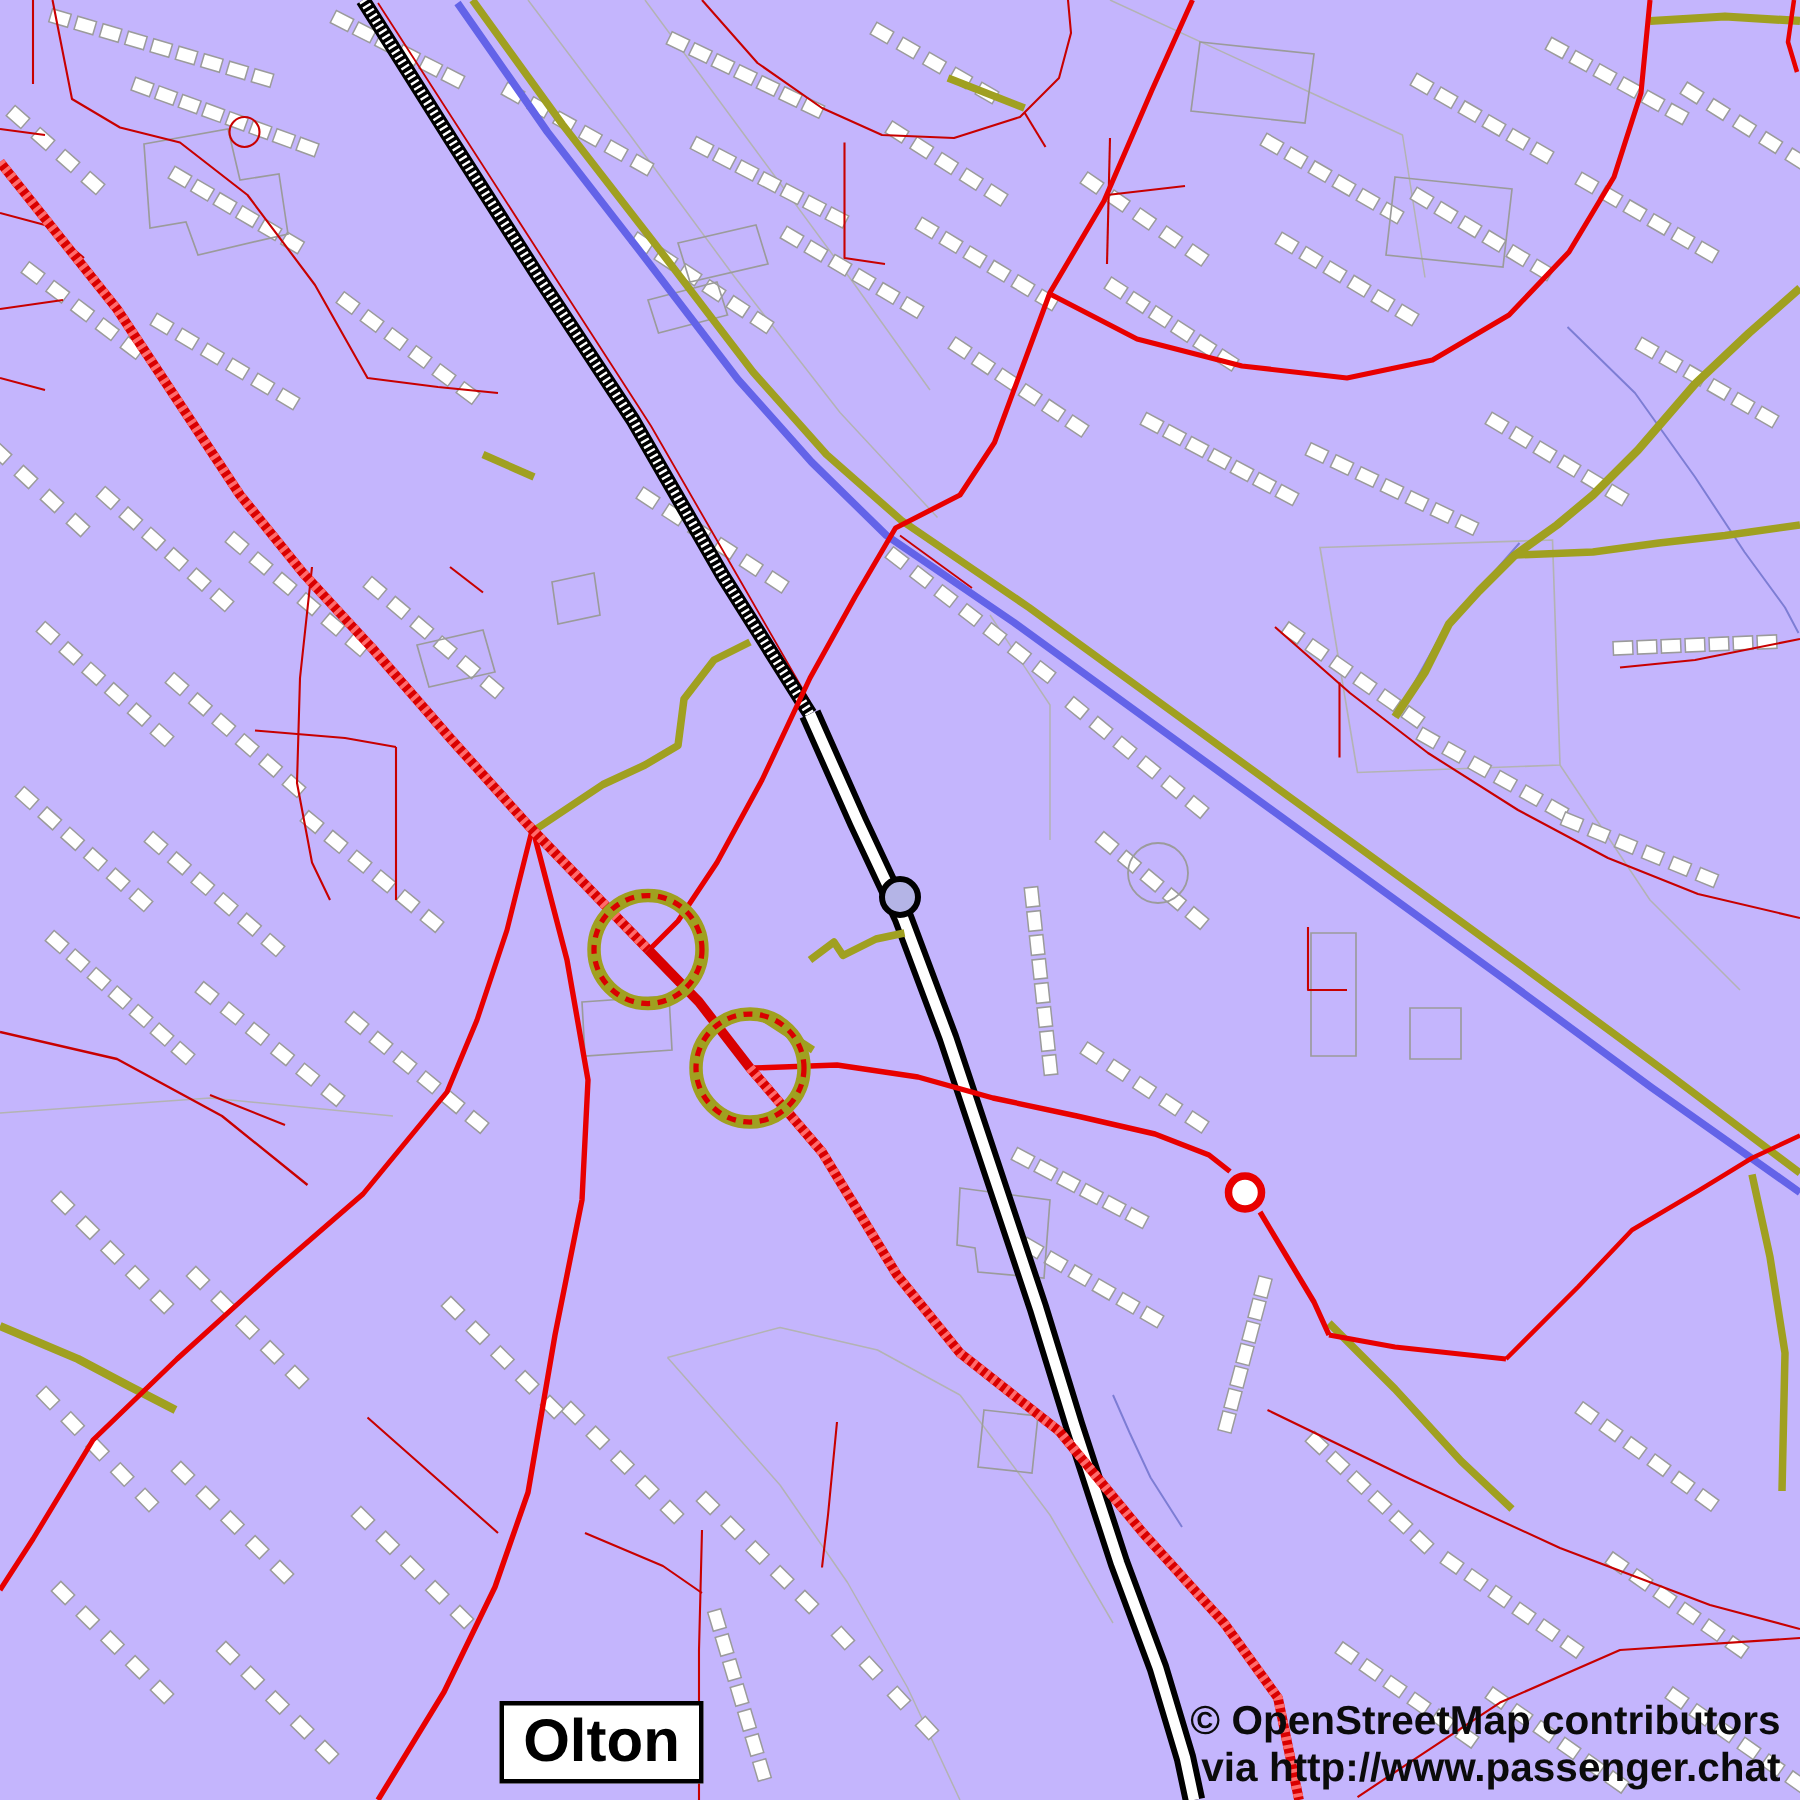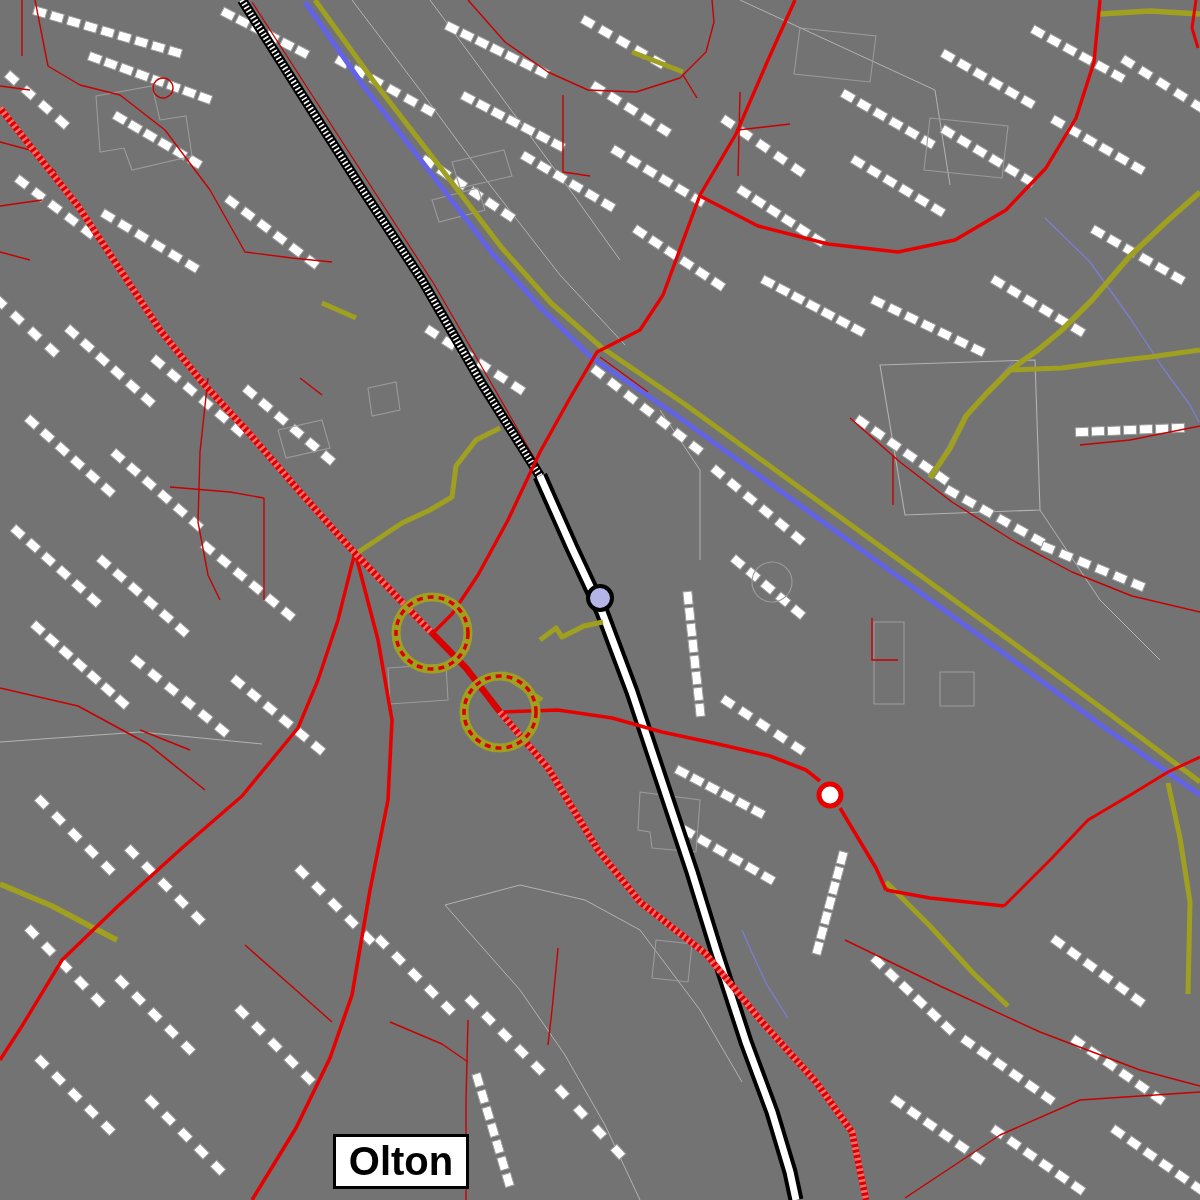--- a/index.html
+++ b/index.html
@@ -1,16 +1,16 @@
 <!DOCTYPE html>
 <html><head>
 <meta charset="utf-8">
 <style>
   html,body{margin:0;padding:0;background:#fff;}
-  #viewport{position:relative;width:1200px;height:1200px;overflow:hidden;background:#737373;
+  #viewport{position:relative;width:1200px;height:1200px;overflow:hidden;background:#c4b5fd;
             font-family:"Liberation Sans", sans-serif;}
   #map-svg{position:absolute;left:0;top:0;}
   .place-label{position:absolute;left:333px;top:1134px;width:136px;height:55px;
                background:#fff;border:3px solid #000;box-sizing:border-box;
                display:flex;align-items:center;justify-content:center;
                font-weight:bold;font-size:40px;color:#000;letter-spacing:0px;}
   .attribution{position:absolute;right:13px;bottom:6px;text-align:right;
                font-weight:bold;font-size:27px;line-height:31px;color:#0b0b0b;}
   .attribution div{white-space:nowrap;}
 </style>
@@ -568,13 +568,17 @@
         <circle cx="500" cy="712" r="36" fill="none" stroke="#d90000" stroke-width="3.5" stroke-dasharray="6 5"></circle>
         <circle cx="830" cy="795" r="11" fill="#ffffff" stroke="#e80000" stroke-width="5"></circle>
       </g>
       <g>
         <circle cx="600" cy="598" r="12" fill="#b4b4e6" stroke="#000000" stroke-width="4"></circle>
       </g>
     </svg>
   <div class="place-label">
     <span>Olton</span>
   </div>
+  <div class="attribution">
+    <div>© OpenStreetMap contributors</div>
+    <div>via http://www.passenger.chat</div>
+  </div>
 </div>
 
 </body></html>

